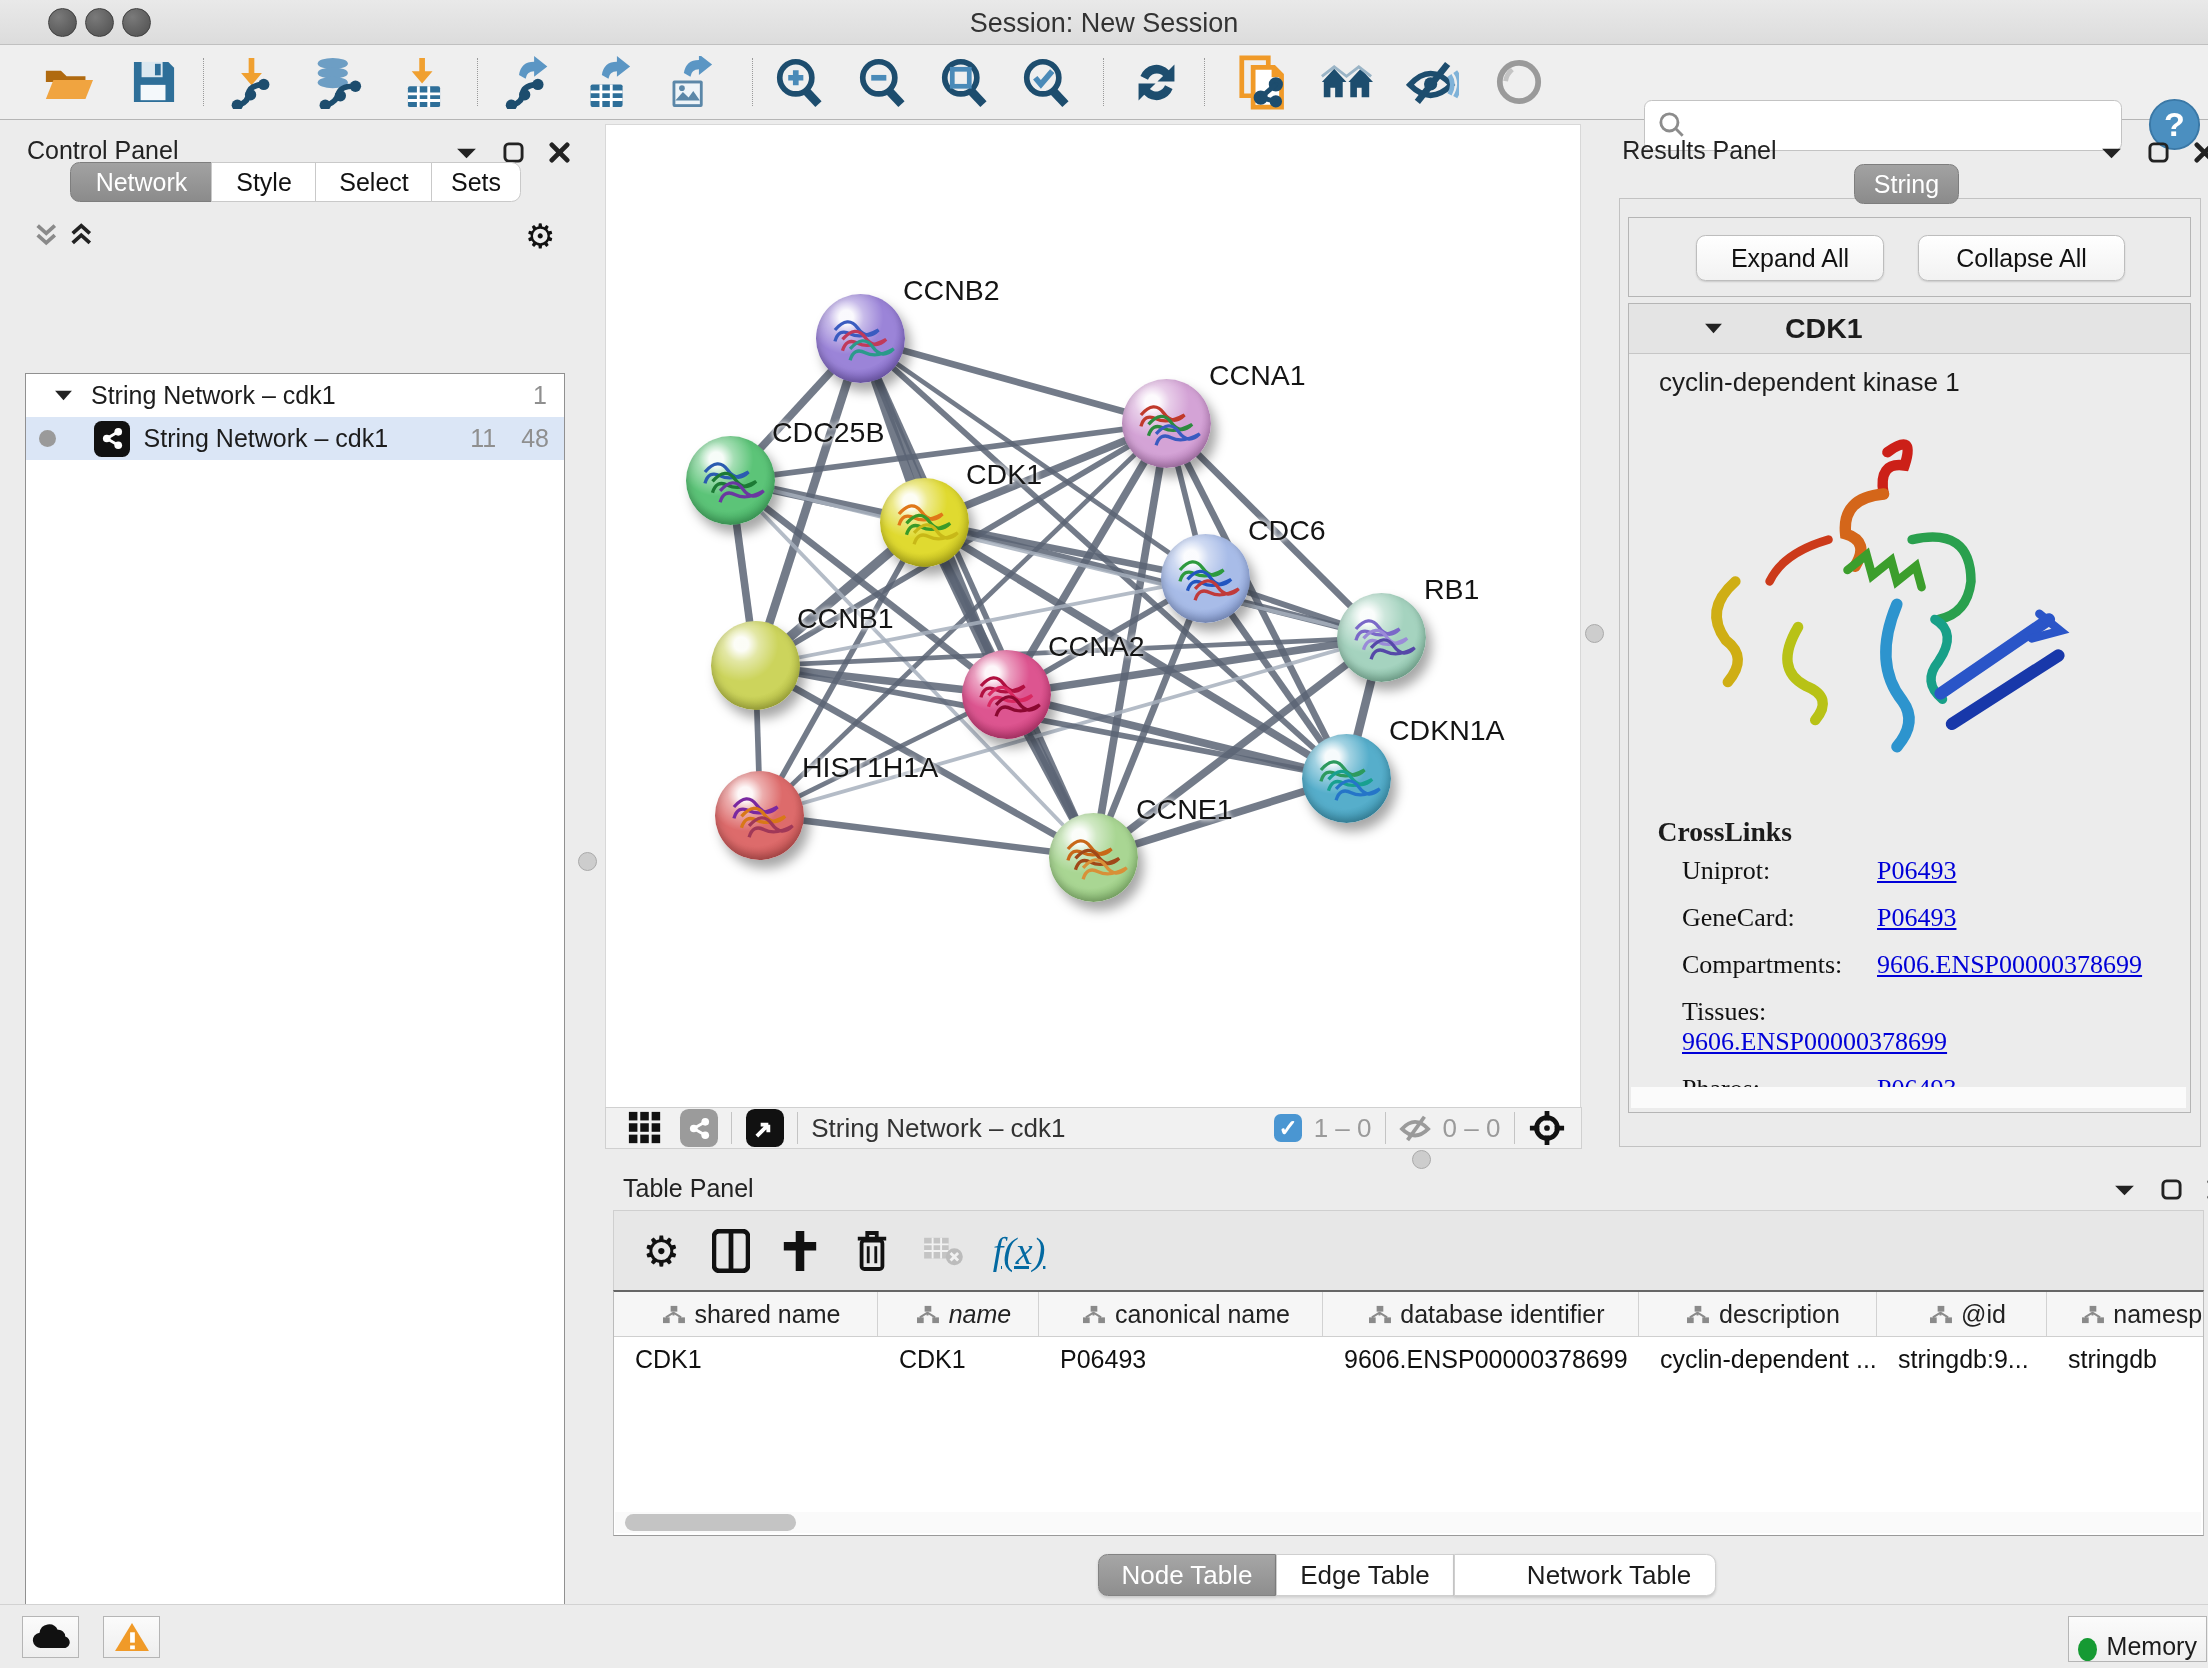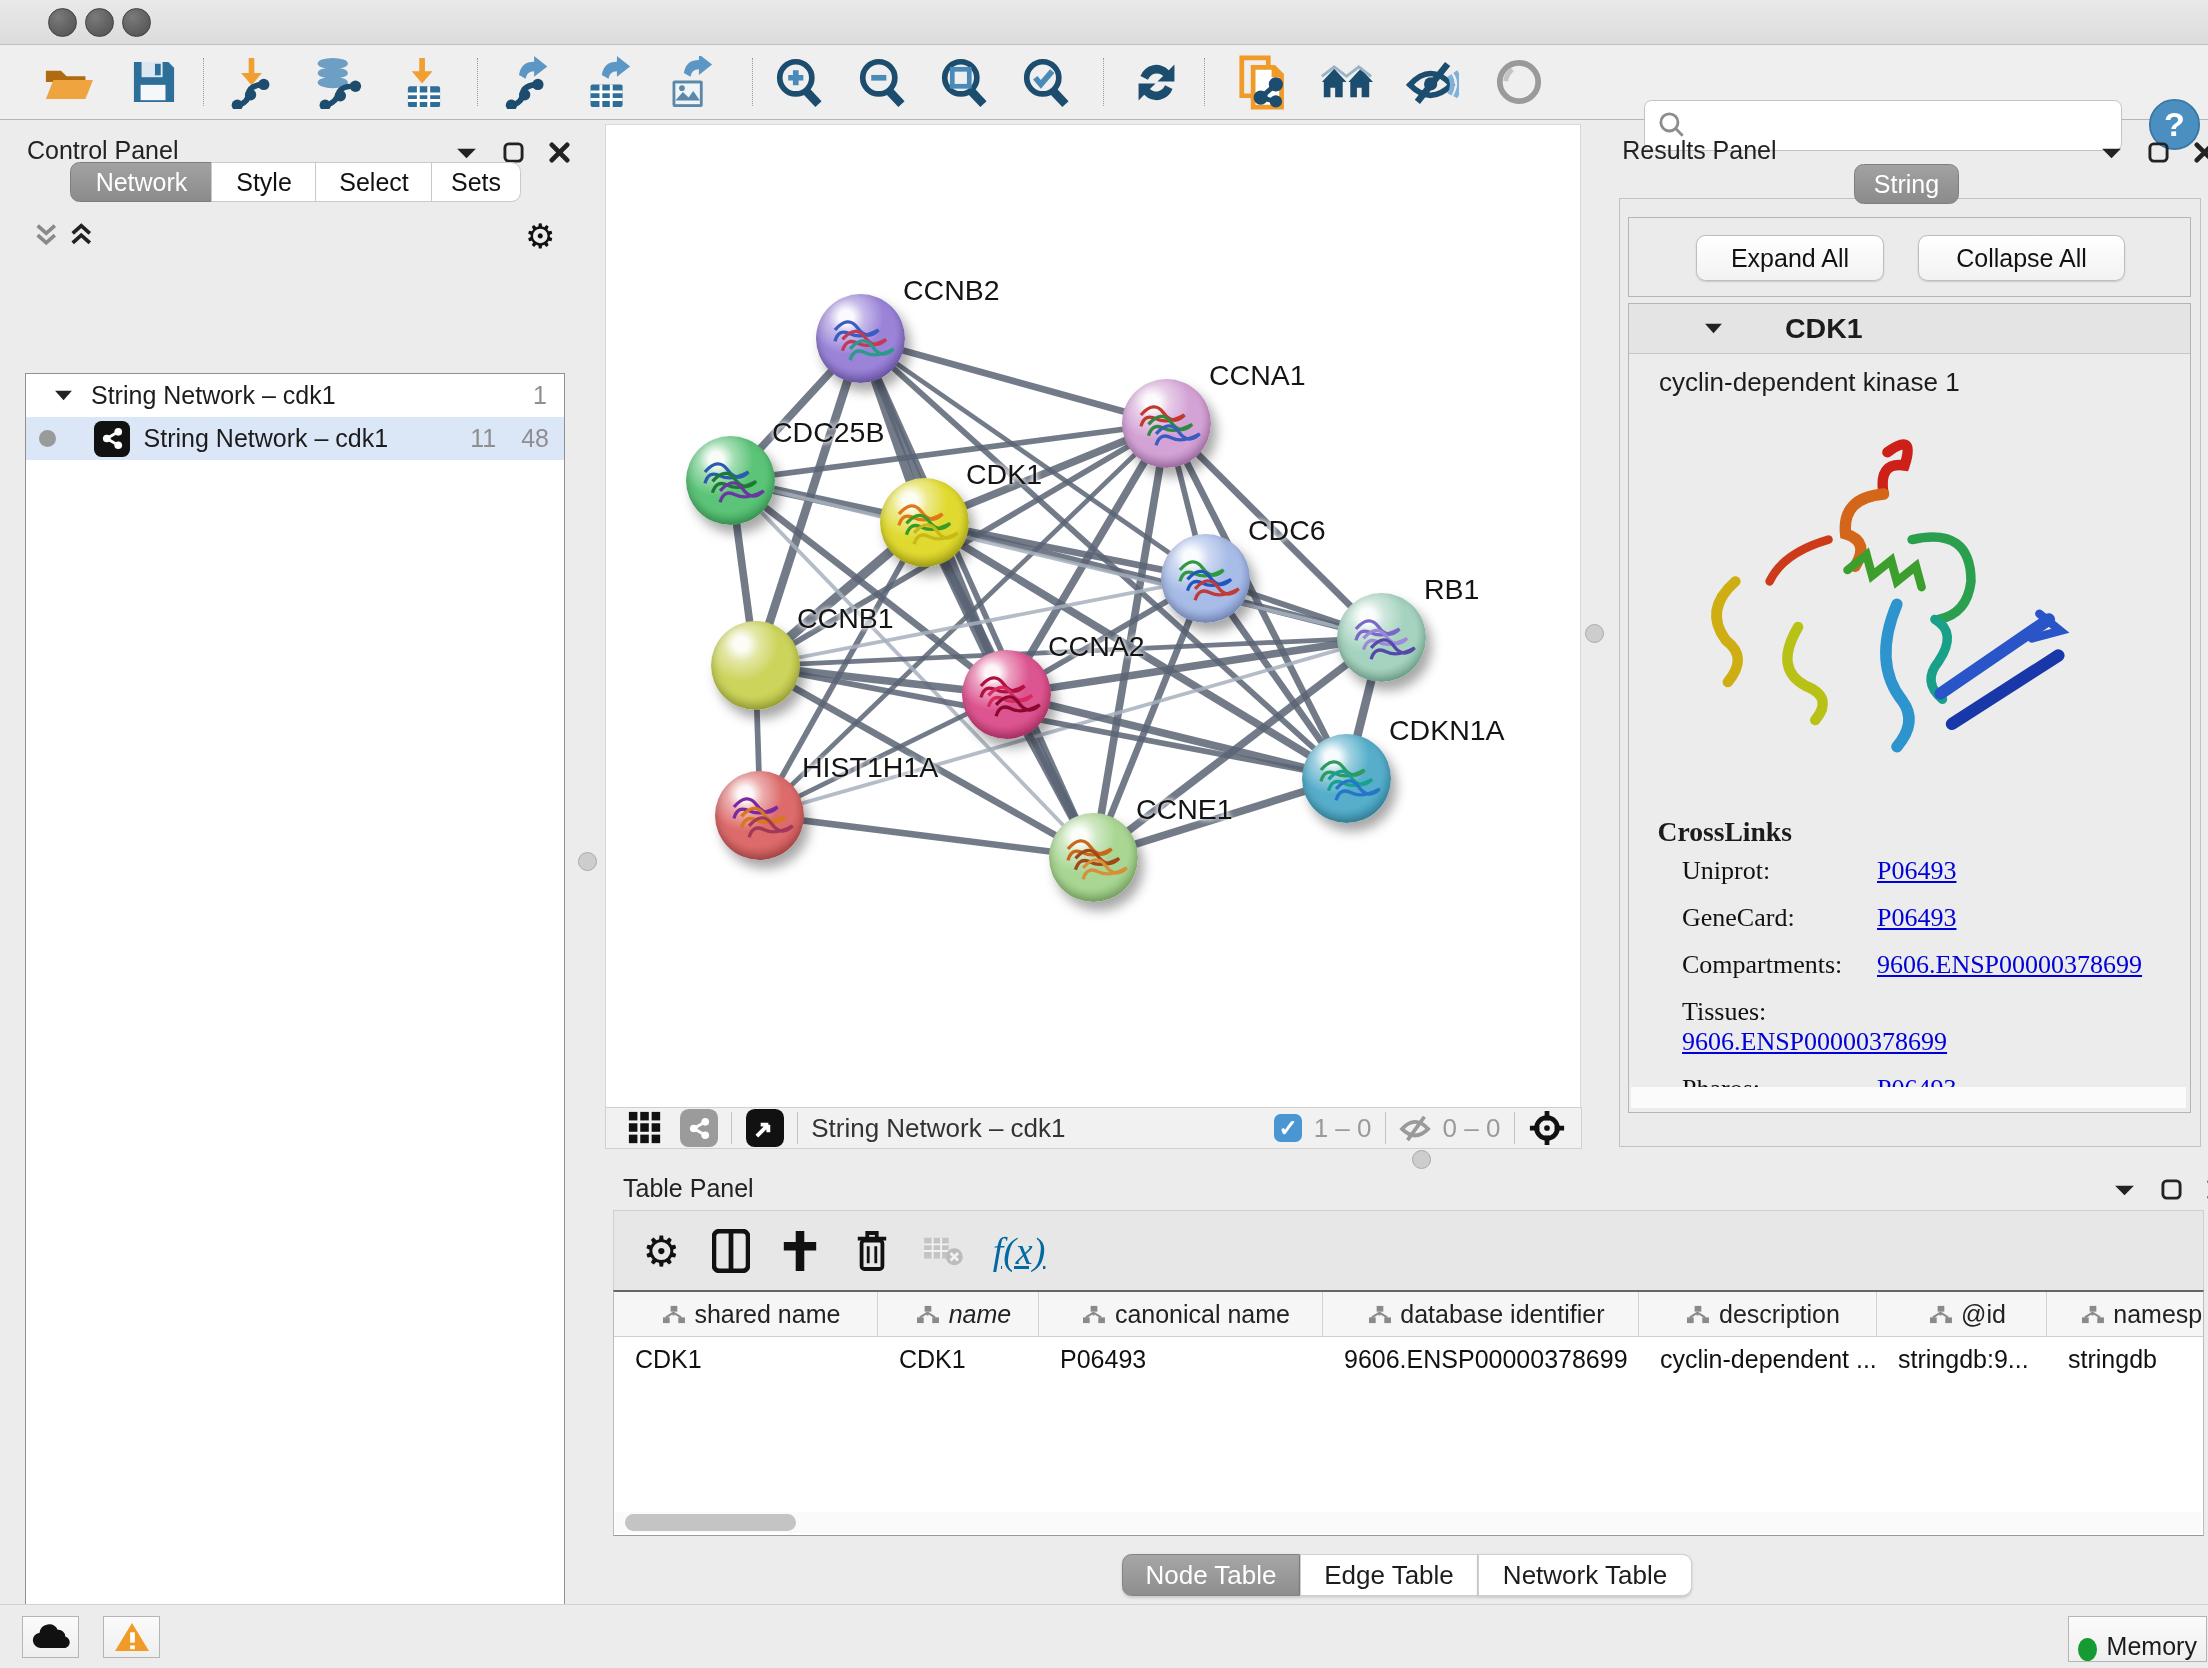--- a/index.html
+++ b/index.html
@@ -88,20 +88,21 @@
     border:1px solid #b5b5b5;display:flex;align-items:flex-end;justify-content:center;gap:9.5px;font-size:25px;}
   .dot-green{width:19px;height:23px;border-radius:50%;background:#169a33;}
 </style>
 </head>
 <body>
 
 <div class="abs titlebar">
   <div class="abs tl" style="left:48px;"></div>
   <div class="abs tl" style="left:85px;"></div>
   <div class="abs tl" style="left:122px;"></div>
+  <div class="abs win-title">Session: New Session</div>
 </div>
 
 <div class="abs toolbar">
   <div class="abs tbi" style="left:42px;">
     <svg width="49" height="42" viewBox="0 0 52 44">
         <path d="M2 10 h16 l6 6 h20 v6 h-42 z" fill="#b06a10"></path>
         <path d="M2 40 L10 20 h42 L44 40 z" fill="#f0a440"></path>
       </svg>
   </div>
   <div class="abs tbi" style="left:127px;">
@@ -709,21 +710,21 @@
       </div>
     </div>
 </div>
 <div class="abs hscroll">
     <div class="abs hthumb"></div>
   </div>
 
 <div class="abs btabs" style="left:605px;width:1604px;">
   <div class="btab sel" style="width:176px;border-radius:9.5px 0 0 9.5px;">Node Table</div>
   <div class="btab" style="width:176px;">Edge Table</div>
-  <div class="btab" style="width:212px;border-radius:0 9.5px 9.5px 0;">Network Table</div>
+  <div class="btab" style="width:212px;border-radius:0 9.5px 9.5px 0;padding-left:48px;">Network Table</div>
 </div>
 
 <div class="abs statusbar">
   <div class="sq-btn abs" style="left:22px;top:10.5px;">
     <svg width="38" height="27" viewBox="0 0 40 28">
         <path d="M10 26 a8 8 0 0 1-2-16 a10 10 0 0 1 19-3 a7 7 0 0 1 8 7 a6 6 0 0 1-3 12 z" fill="#111"></path>
       </svg>
   </div>
   <div class="sq-btn abs" style="left:103px;top:10.5px;">
     <svg width="38" height="32" viewBox="0 0 40 34">

